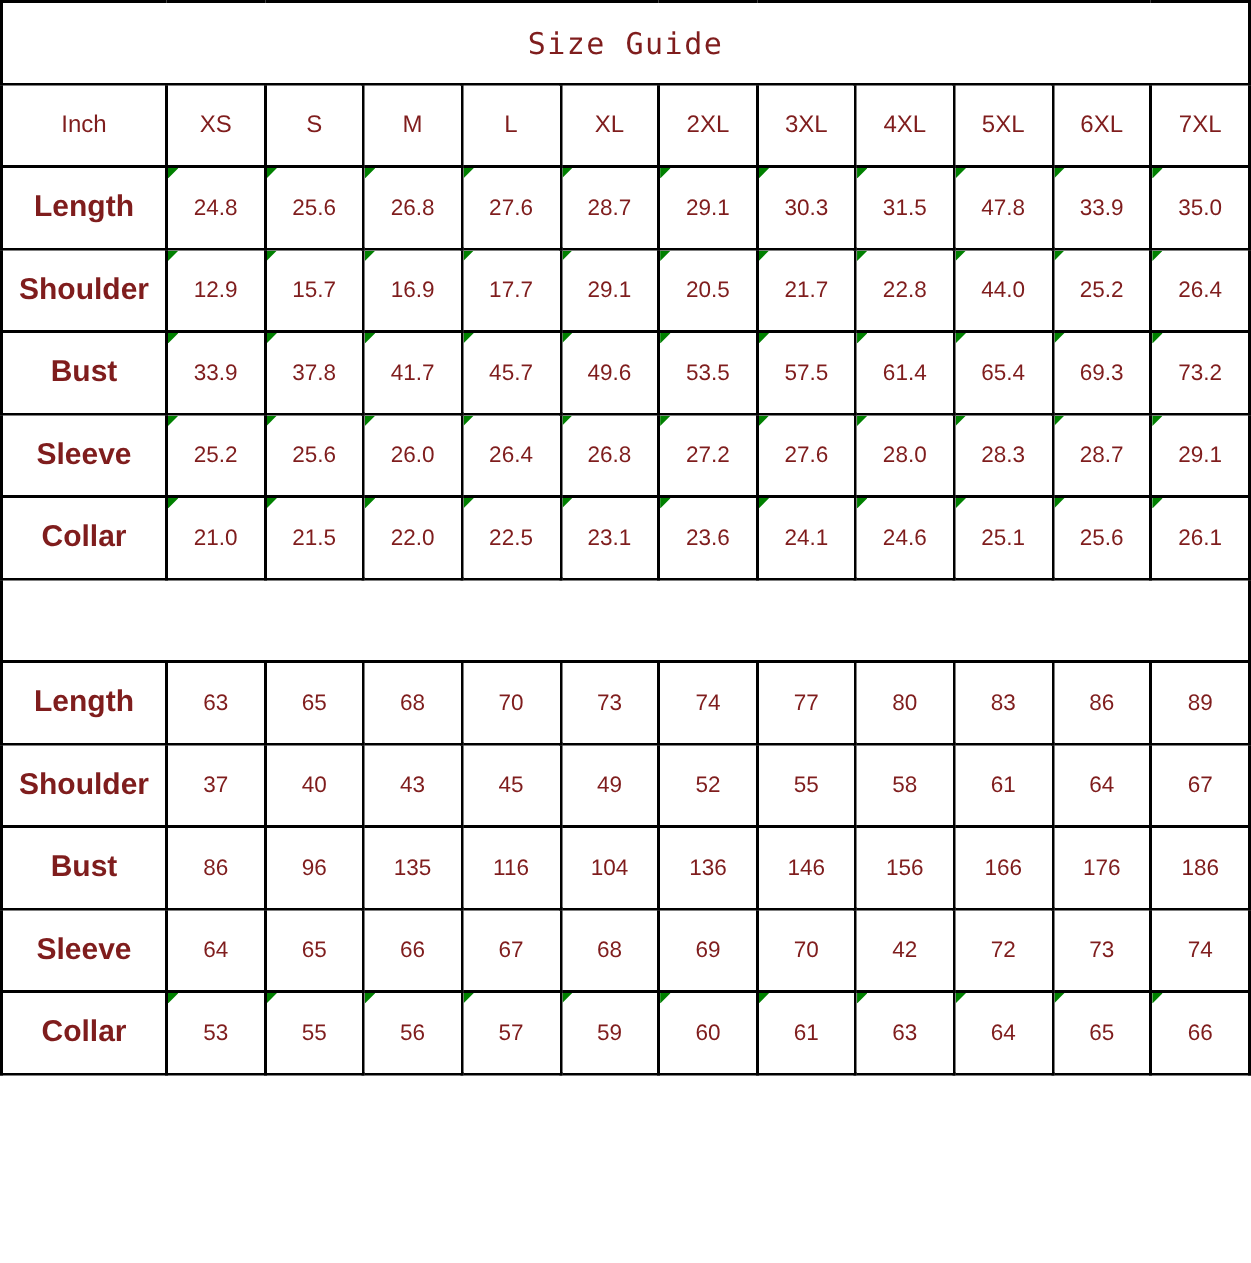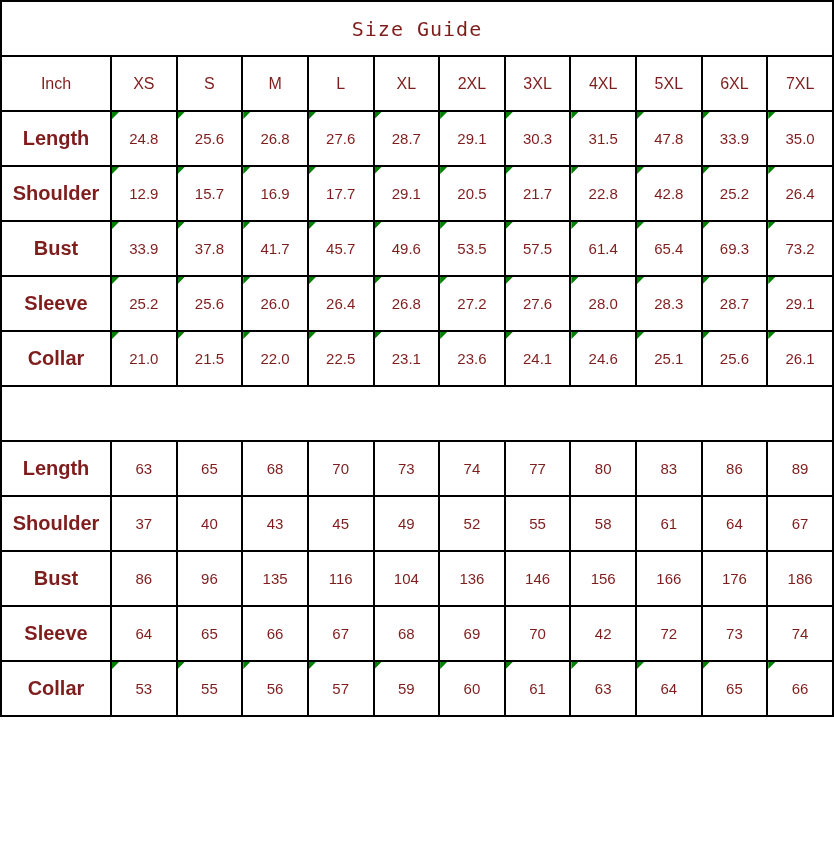--- a/index.html
+++ b/index.html
@@ -88,21 +88,21 @@
         <tr>
           <td class="label-cell">Shoulder</td>
           <td class="value-cell"><span class="flag" style="background: rgb(0, 128, 0);"></span><span class="val-text">12.9</span></td>
           <td class="value-cell"><span class="flag" style="background: rgb(0, 128, 0);"></span><span class="val-text">15.7</span></td>
           <td class="value-cell"><span class="flag" style="background: rgb(0, 128, 0);"></span><span class="val-text">16.9</span></td>
           <td class="value-cell"><span class="flag" style="background: rgb(0, 128, 0);"></span><span class="val-text">17.7</span></td>
           <td class="value-cell"><span class="flag" style="background: rgb(0, 128, 0);"></span><span class="val-text">29.1</span></td>
           <td class="value-cell"><span class="flag" style="background: rgb(0, 128, 0);"></span><span class="val-text">20.5</span></td>
           <td class="value-cell"><span class="flag" style="background: rgb(0, 128, 0);"></span><span class="val-text">21.7</span></td>
           <td class="value-cell"><span class="flag" style="background: rgb(0, 128, 0);"></span><span class="val-text">22.8</span></td>
-          <td class="value-cell"><span class="flag" style="background: rgb(0, 128, 0);"></span><span class="val-text">42.8</span></td>
+          <td class="value-cell"><span class="flag" style="background: rgb(0, 128, 0);"></span><span class="val-text">44.0</span></td>
           <td class="value-cell"><span class="flag" style="background: rgb(0, 128, 0);"></span><span class="val-text">25.2</span></td>
           <td class="value-cell"><span class="flag" style="background: rgb(0, 128, 0);"></span><span class="val-text">26.4</span></td>
         </tr>
         <tr>
           <td class="label-cell">Bust</td>
           <td class="value-cell"><span class="flag" style="background: rgb(0, 128, 0);"></span><span class="val-text">33.9</span></td>
           <td class="value-cell"><span class="flag" style="background: rgb(0, 128, 0);"></span><span class="val-text">37.8</span></td>
           <td class="value-cell"><span class="flag" style="background: rgb(0, 128, 0);"></span><span class="val-text">41.7</span></td>
           <td class="value-cell"><span class="flag" style="background: rgb(0, 128, 0);"></span><span class="val-text">45.7</span></td>
           <td class="value-cell"><span class="flag" style="background: rgb(0, 128, 0);"></span><span class="val-text">49.6</span></td>

